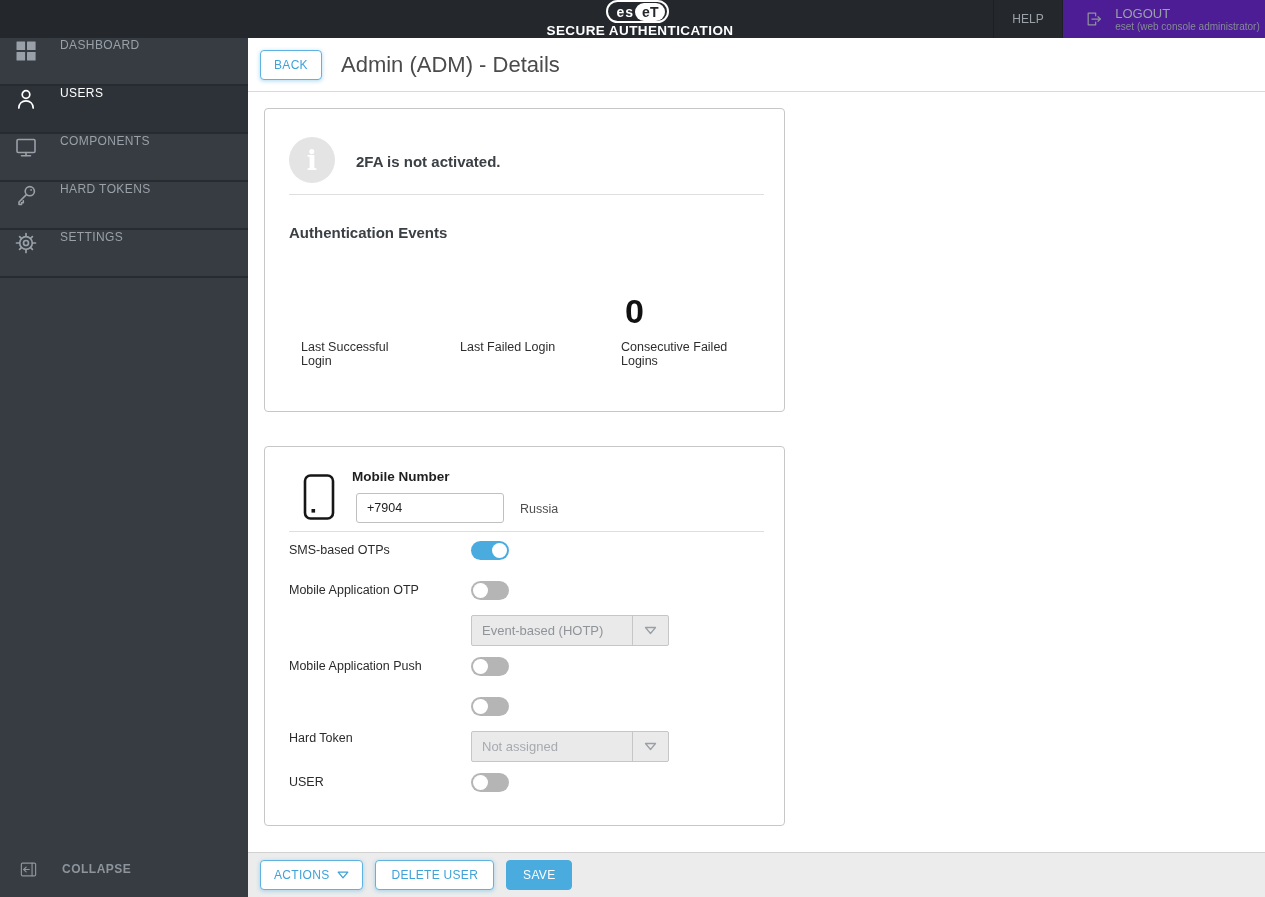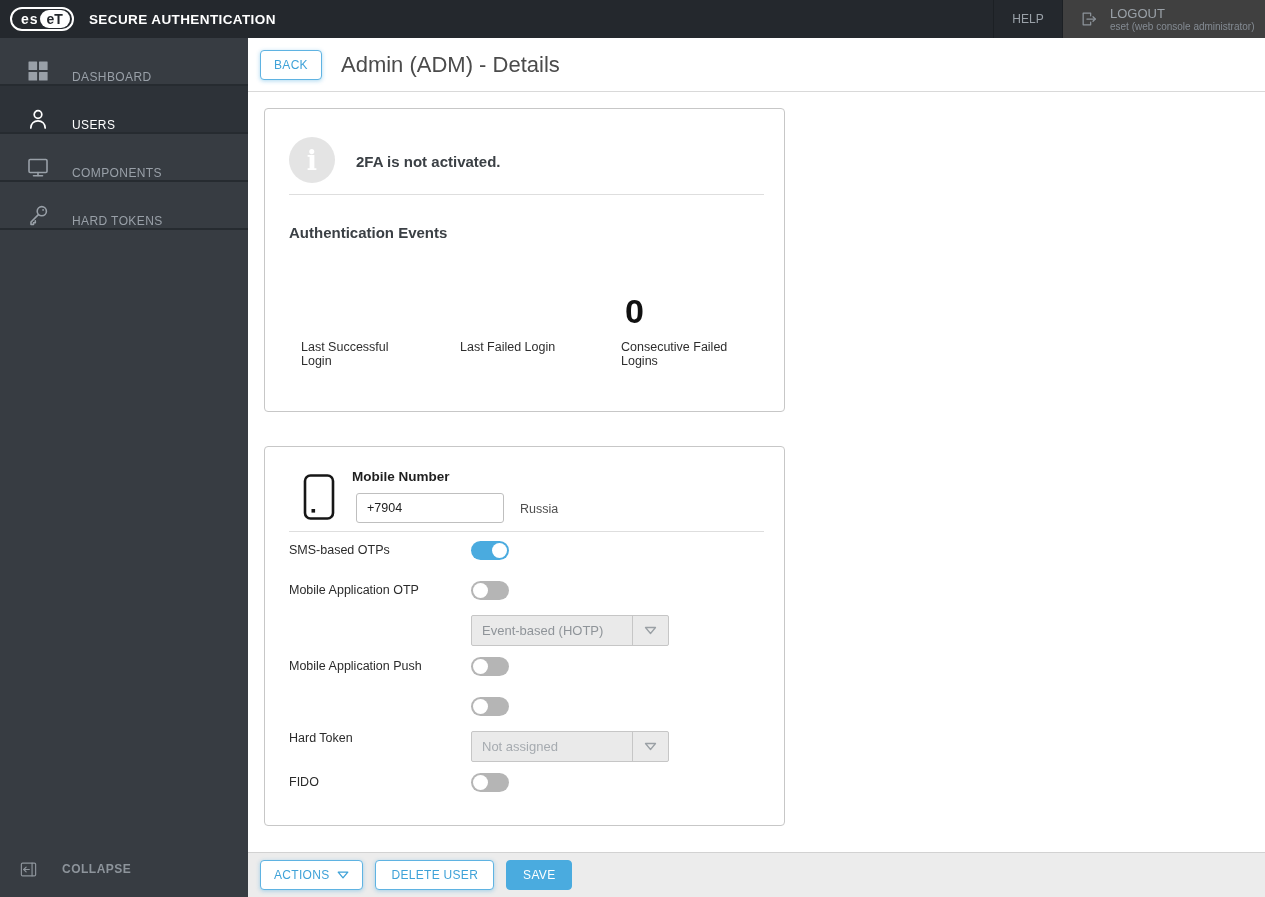--- a/index.html
+++ b/index.html
@@ -1,42 +1,42 @@
 <!DOCTYPE html>
 <html><head>
 <meta charset="utf-8">
 <style>
   * { margin:0; padding:0; box-sizing:border-box; }
   html,body { width:1265px; height:897px; overflow:hidden;
     font-family:"Liberation Sans", sans-serif; background:#fff; }
 
   
   .topbar { position:absolute; left:0; top:0; width:1265px; height:38px;
-    background:#24282d; display:flex; align-items:center; z-index:5; }
+    background:#24282d; display:flex; align-items:center; z-index:5;flex-direction:column; }
   .logo { display:flex; align-items:center; height:24px; margin-left:10px;
     border:2px solid #fff; border-radius:13px; padding:0 2px 0 9px; }
   .logo-es { color:#fff; font-weight:bold; font-size:14px; letter-spacing:1px; line-height:1; }
   .logo-et { background:#fff; color:#24282d; font-weight:bold; font-size:14px;
     border-radius:9px; padding:2px 7px; margin-left:1px; line-height:1; }
   .brand { color:#fff; font-weight:bold; font-size:13.5px; letter-spacing:.4px; margin-left:15px; }
   .topbar-right { position:absolute; right:0; top:0; height:38px; display:flex; }
   .help-cell { width:70px; height:38px; display:flex; align-items:center; justify-content:center;
     color:#9aa1a8; font-size:12px; border-left:1px solid #1c2024; border-right:1px solid #1c2024;
     cursor:pointer; }
-  .logout-cell { width:202px; height:38px; background:#404040; display:flex; align-items:center;
-    padding-left:16px; cursor:pointer; }
+  .logout-cell { width:202px; height:38px; background:#4c1d95; display:flex; align-items:center;
+    padding-left:16px; cursor:pointer;justify-content:center; }
   .logout-icon { width:20px; height:20px; color:#8d949b; margin-right:11px; flex:0 0 auto; }
   .logout-text { display:flex; flex-direction:column; justify-content:center; }
   .logout-label { color:#9aa1a8; font-size:13px; line-height:14px; }
   .logout-sub { color:#848b93; font-size:10px; line-height:11px; }
 
   
   .sidebar { position:absolute; left:0; top:38px; width:248px; height:859px;
     background:#373c42; z-index:4; }
-  .nav-item { height:48px; display:flex; align-items:flex-end; padding-left:25px;
+  .nav-item { height:48px; display:flex; align-items:flex-start; padding-left:13px;
     border-bottom:2px solid #262b30; cursor:pointer; color:#99a0a8; }
   .nav-item.active { background:#2d3238; color:#fff; }
   .nav-icon { width:26px; height:26px; display:flex; align-items:center; justify-content:center; }
   .nav-icon svg { width:24px; height:24px; }
   .nav-label { font-size:12px; letter-spacing:.4px; margin-left:21px; }
   .collapse-item { position:absolute; left:0; bottom:4px; width:248px; height:48px;
     display:flex; align-items:center; padding-left:18px; color:#8d949b; cursor:pointer; }
   .collapse-item .nav-icon { width:20px; height:20px; }
   .collapse-item .nav-icon svg { width:19px; height:19px; }
   .collapse-item .nav-label { margin-left:24px; font-weight:bold; letter-spacing:.5px; }
@@ -169,20 +169,37 @@
       <svg viewBox="0 0 24 24" fill="none" stroke="currentColor" stroke-width="1.6" stroke-linecap="round" stroke-linejoin="round">
         <circle cx="15.8" cy="8.2" r="4.6"></circle>
         <circle cx="17.1" cy="6.9" r="0.9" fill="currentColor" stroke="none"></circle>
         <polyline points="12.4,11.6 5,19 5,21.5 7.5,21.5 7.5,19.7 9.3,19.7 9.3,17.9"></polyline>
       </svg>
     </span>
     <span class="nav-label">HARD TOKENS</span>
   </div>
 
 
+  <div class="nav-item">
+    <span class="nav-icon">
+      <svg viewBox="0 0 24 24" fill="none" stroke="currentColor" stroke-width="1.7" stroke-linecap="round">
+        <circle cx="12" cy="12" r="6.3"></circle>
+        <circle cx="12" cy="12" r="2.5"></circle>
+        <line x1="19" y1="12" x2="21.5" y2="12"></line>
+          <line x1="16.6" y1="16.6" x2="18.4" y2="18.4"></line>
+        <line x1="12" y1="19" x2="12" y2="21.5"></line>
+          <line x1="7.4" y1="16.6" x2="5.6" y2="18.4"></line>
+        <line x1="5" y1="12" x2="2.5" y2="12"></line>
+          <line x1="7.4" y1="7.4" x2="5.6" y2="5.6"></line>
+        <line x1="12" y1="5" x2="12" y2="2.5"></line>
+          <line x1="16.6" y1="7.4" x2="18.4" y2="5.6"></line>
+      </svg>
+    </span>
+    <span class="nav-label">SETTINGS</span>
+  </div>
 
   <div class="collapse-item">
     <span class="nav-icon">
       <svg viewBox="0 0 24 24" fill="none" stroke="currentColor" stroke-width="1.5" stroke-linecap="round" stroke-linejoin="round">
         <rect x="3" y="4" width="18" height="16" rx="1.5"></rect>
         <line x1="16.5" y1="4" x2="16.5" y2="20"></line>
         <line x1="6" y1="12" x2="13" y2="12"></line>
         <polyline points="9,9 6,12 9,15"></polyline>
       </svg>
     </span>
@@ -261,21 +278,21 @@
 
     <div class="dropdown" style="top:284px;">
       <span class="dd-value placeholder">Not assigned</span>
       <span class="dd-arrow">
         <svg width="13" height="9" viewBox="0 0 13 9" fill="none" stroke="#9aa0a5" stroke-width="1.3" stroke-linejoin="round">
             <polygon points="1.5,1.5 11.5,1.5 6.5,7.5"></polygon>
           </svg>
       </span>
     </div>
 
-    <span class="row-label" style="top:328px;">FIDO</span>
+    <span class="row-label" style="top:328px;">USER</span>
     <div class="toggle" style="top:326px;">
         <div class="knob"></div>
       </div>
   </div>
 </div>
 
 <div class="footerbar">
   <button class="btn btn-outline actions-btn">
     <span>ACTIONS</span>
     <svg width="12" height="8" viewBox="0 0 12 8" fill="none" stroke="#3fa2d8" stroke-width="1.3" stroke-linejoin="round">

